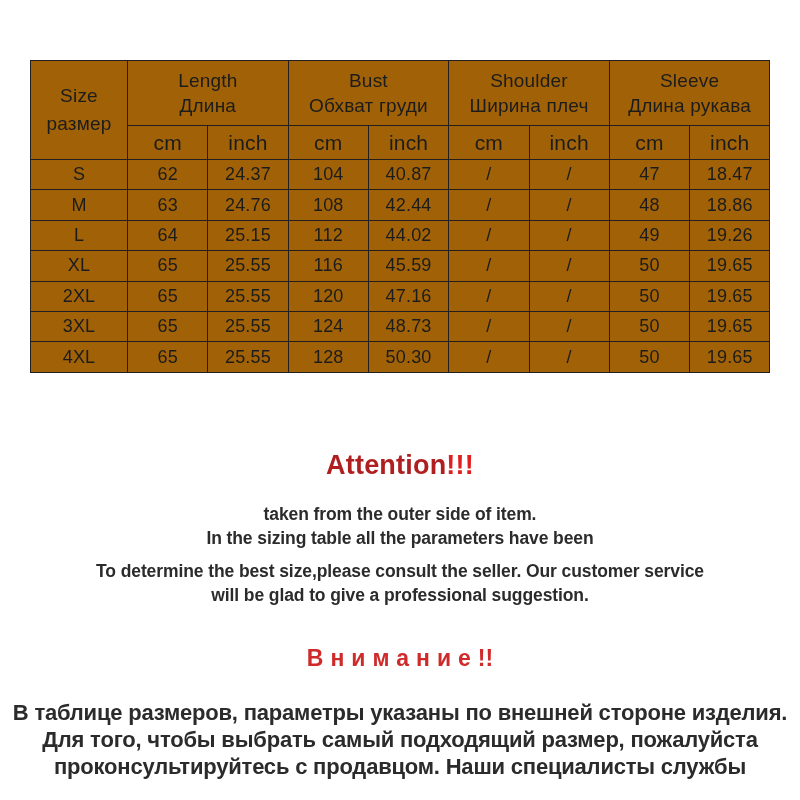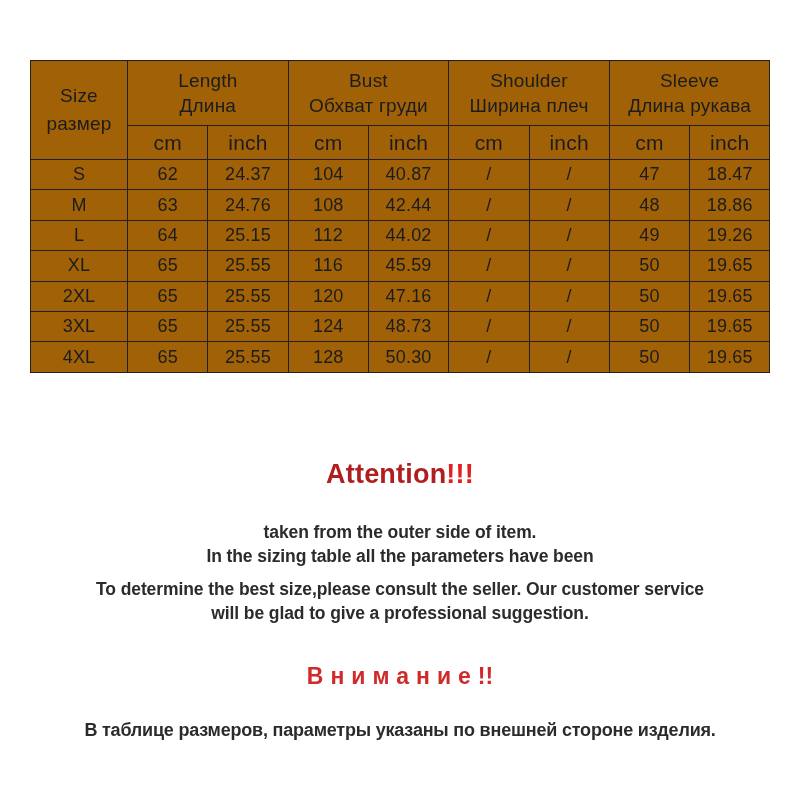--- a/index.html
+++ b/index.html
@@ -71,21 +71,21 @@
     left: 0;
     top: 440px;
     width: 800px;
     text-align: center;
   }
   .attention-en {
     font-size: 27px;
     font-weight: bold;
     color: #b01f1f;
     line-height: 34px;
-    margin: 17px;
+    margin: 8px;
     letter-spacing: 0.2px;
     text-align: center;
   }
   .attention-en .bangs { color: #e02020; }
 
   .para-en {
     margin: 0;
     padding-top: 12px;
     font-size: 17.5px;
     font-weight: bold;
@@ -106,21 +106,21 @@
     font-weight: bold;
     color: #cf2b2b;
     letter-spacing: 7px;
     line-height: 30px;
   }
   .attention-ru .bangs { letter-spacing: 0px; }
 
   .para-ru {
     margin: 7px;
     padding-top: 14px;
-    font-size: 18px;
+    font-size: 22px;
     font-weight: bold;
     line-height: 27px;
     color: #2b2b2b;
     letter-spacing: -0.2px;
   }
   .para-ru .ln { display: block; }
 </style>
 </head>
 <body>
 
@@ -263,15 +263,17 @@
     <span class="block2">
       <span class="ln">To determine the best size,please consult the seller. Our customer service</span>
       <span class="ln">will be glad to give a professional suggestion.</span>
     </span>
   </p>
 
   <p class="attention-ru"><span>Внимание</span><span class="bangs">!!</span></p>
 
   <p class="para-ru">
     <span class="ln">В таблице размеров, параметры указаны по внешней стороне изделия.</span>
+    <span class="ln">Для того, чтобы выбрать самый подходящий размер, пожалуйста</span>
+    <span class="ln">проконсультируйтесь с продавцом. Наши специалисты службы</span>
   </p>
 
 </div>
 
 </body></html>

